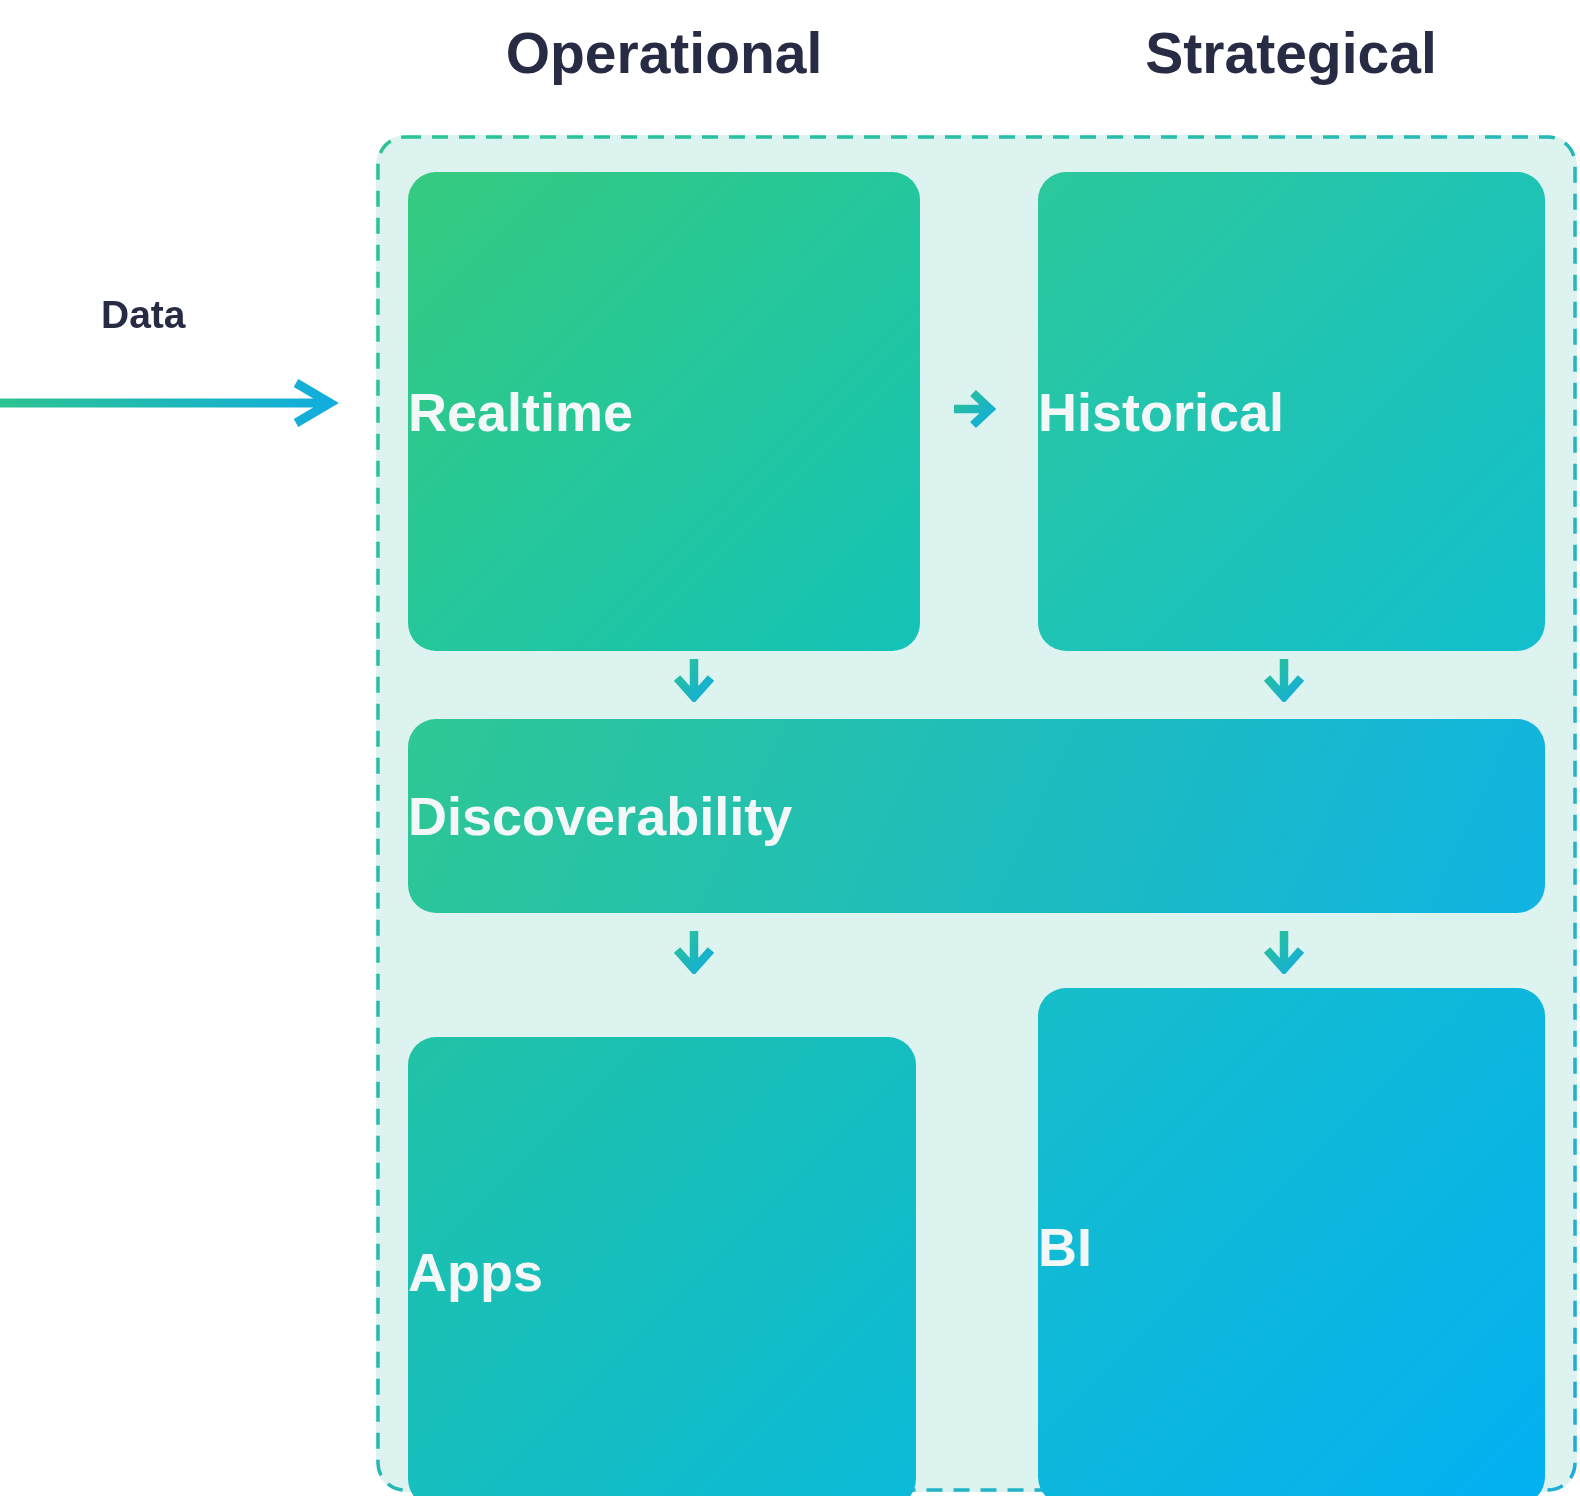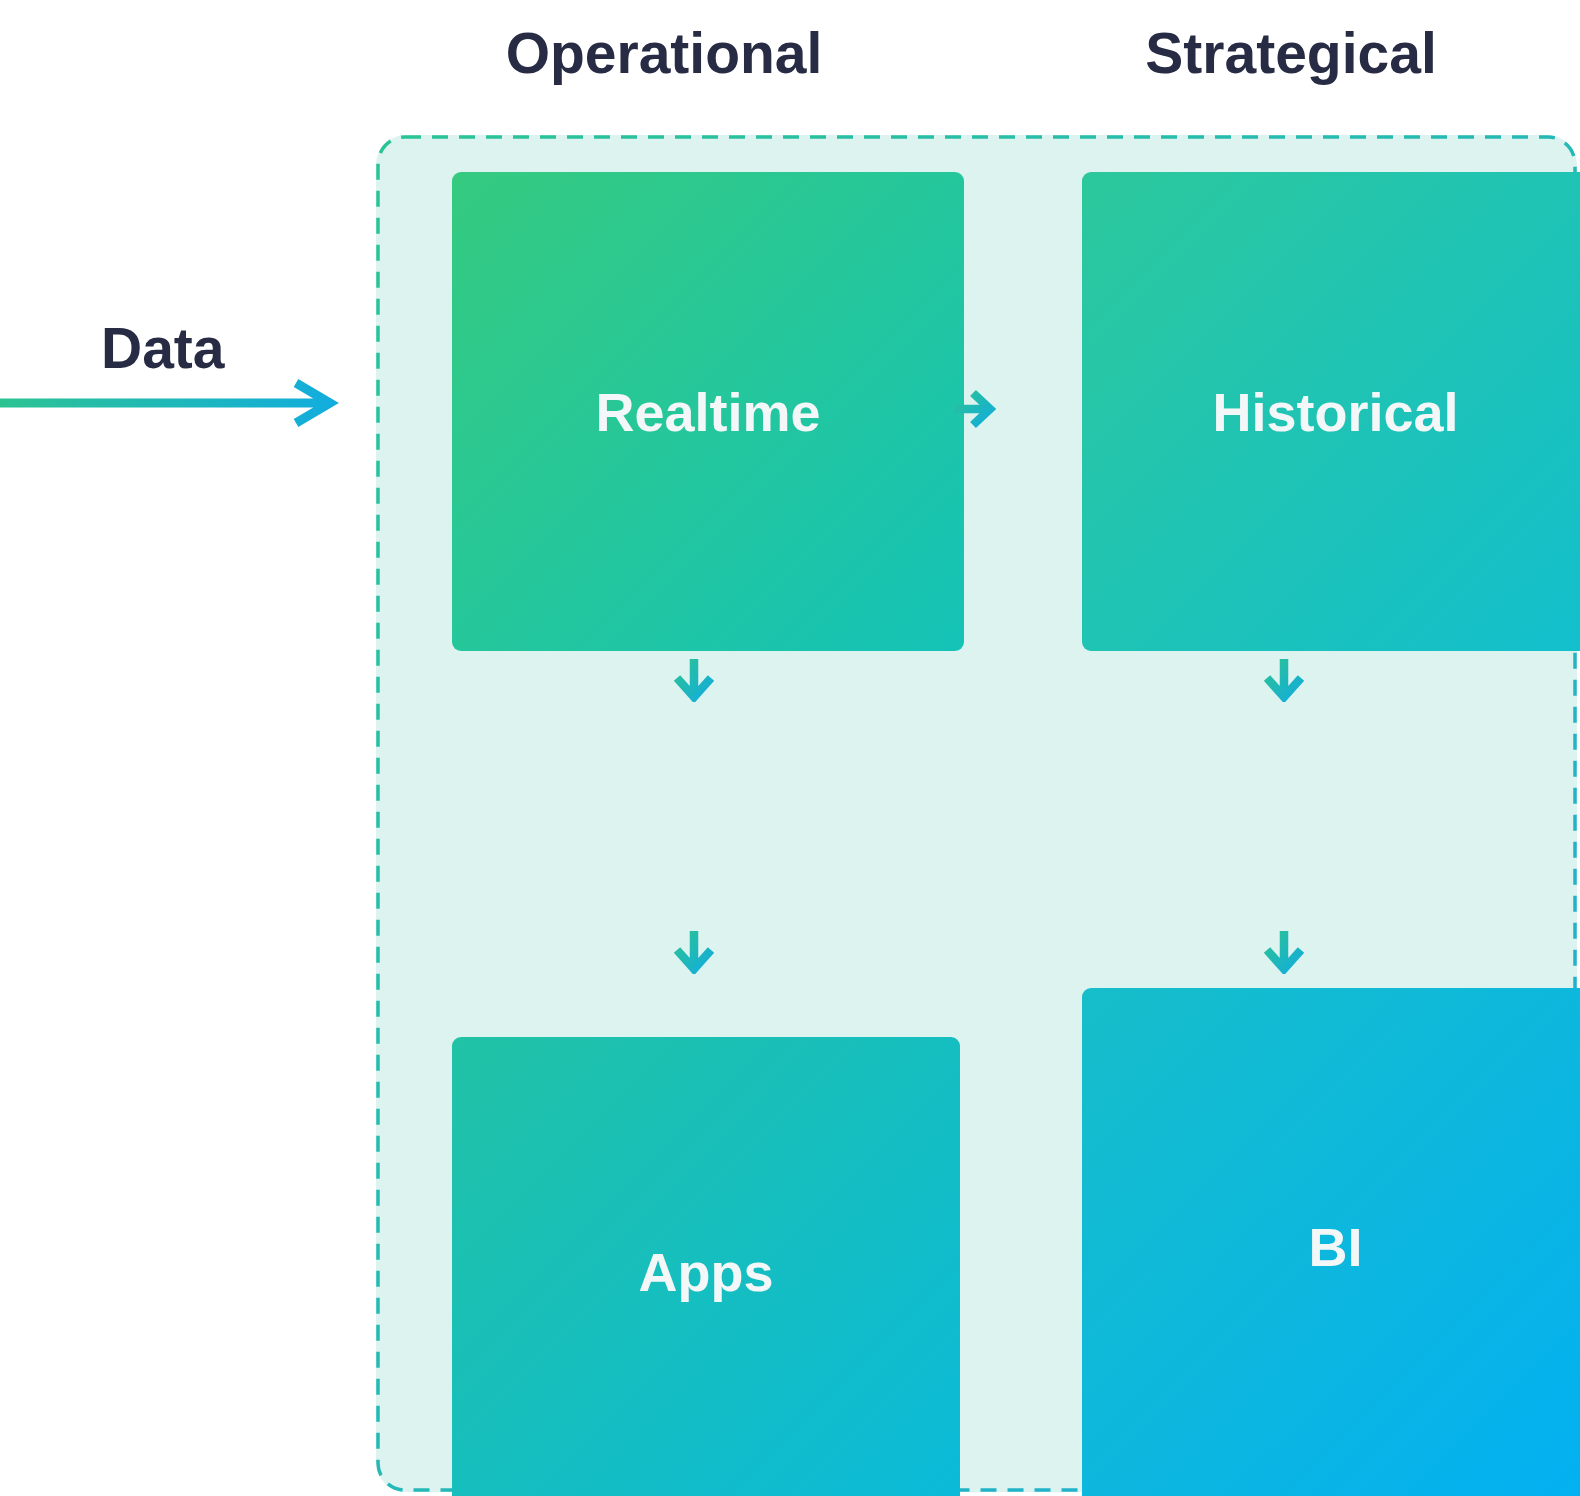--- a/index.html
+++ b/index.html
@@ -21,48 +21,46 @@
     font-size: 57px;
     font-weight: 700;
     color: var(--ink);
   }
   #hdr-left  { left: 354px; }
   #hdr-right { left: 981px; }
 
   
   .data-label {
     position: absolute;
-    left: 101px; top: 315px;
-    font-size: 57px;
+    left: 101px; top: 293px;
+    font-size: 39px;
     font-weight: 700;
     color: var(--ink);
   }
   #flow-arrow { position: absolute; left: 0; top: 379px; }
 
   
   .panel {
     position: absolute;
     left: 376px; top: 135px;
     width: 1201px; height: 1357px;
     background: var(--panel-bg);
     border-radius: 30px;
   }
   .panel-border { position: absolute; inset: 0; width: 100%; height: 100%; pointer-events: none; }
 
   
   .node {
     position: absolute;
-    border-radius: 9px;
+    border-radius: 28px;
     display: flex;
     align-items: center;
-    justify-content: center;
     color: var(--box-text);
     font-weight: 700;
     font-size: 54px;
-    margin-left: 44px;
   }
   #node-realtime        { left: 32px;  top: 37px;  width: 512px;  height: 479px; }
   #node-historical      { left: 662px; top: 37px;  width: 507px;  height: 479px; }
   #node-discoverability { left: 32px;  top: 584px; width: 1137px; height: 194px; }
   #node-apps            { left: 32px;  top: 902px; width: 508px;  height: 470px; }
   #node-bi              { left: 662px; top: 853px; width: 507px;  height: 517px; }
 
   
   .arrow { position: absolute; }
   #arrow-rt-hist { left: 575px; top: 253px; }
@@ -108,20 +106,23 @@
   <svg class="panel-border" viewBox="0 0 1201 1357" preserveAspectRatio="none">
     <rect x="2" y="2" width="1197" height="1353" rx="27" fill="none" stroke="url(#gradBorder)" stroke-width="3.5" stroke-dasharray="16 11"></rect>
   </svg>
 
   <div class="node" id="node-realtime" style="background: linear-gradient(135deg, rgb(53, 202, 127), rgb(20, 195, 183));">
     <span>Realtime</span>
   </div>
   <div class="node" id="node-historical" style="background: linear-gradient(135deg, rgb(44, 200, 156), rgb(18, 191, 205));">
     <span>Historical</span>
   </div>
+  <div class="node" id="node-discoverability" style="background: linear-gradient(115deg, rgb(46, 199, 148), rgb(16, 179, 226));">
+    <span>Discoverability</span>
+  </div>
   <div class="node" id="node-apps" style="background: linear-gradient(135deg, rgb(33, 194, 165), rgb(10, 186, 217));">
     <span>Apps</span>
   </div>
   <div class="node" id="node-bi" style="background: linear-gradient(135deg, rgb(22, 190, 201), rgb(3, 176, 242));">
     <span>BI</span>
   </div>
 
   <svg class="arrow" id="arrow-rt-hist" width="45" height="43" viewBox="0 0 45 43">
     <path d="M3,21 H36 M22,5 L39,21 L22,37" fill="none" stroke="url(#gradArrowD)" stroke-width="8.5"></path>
   </svg>

